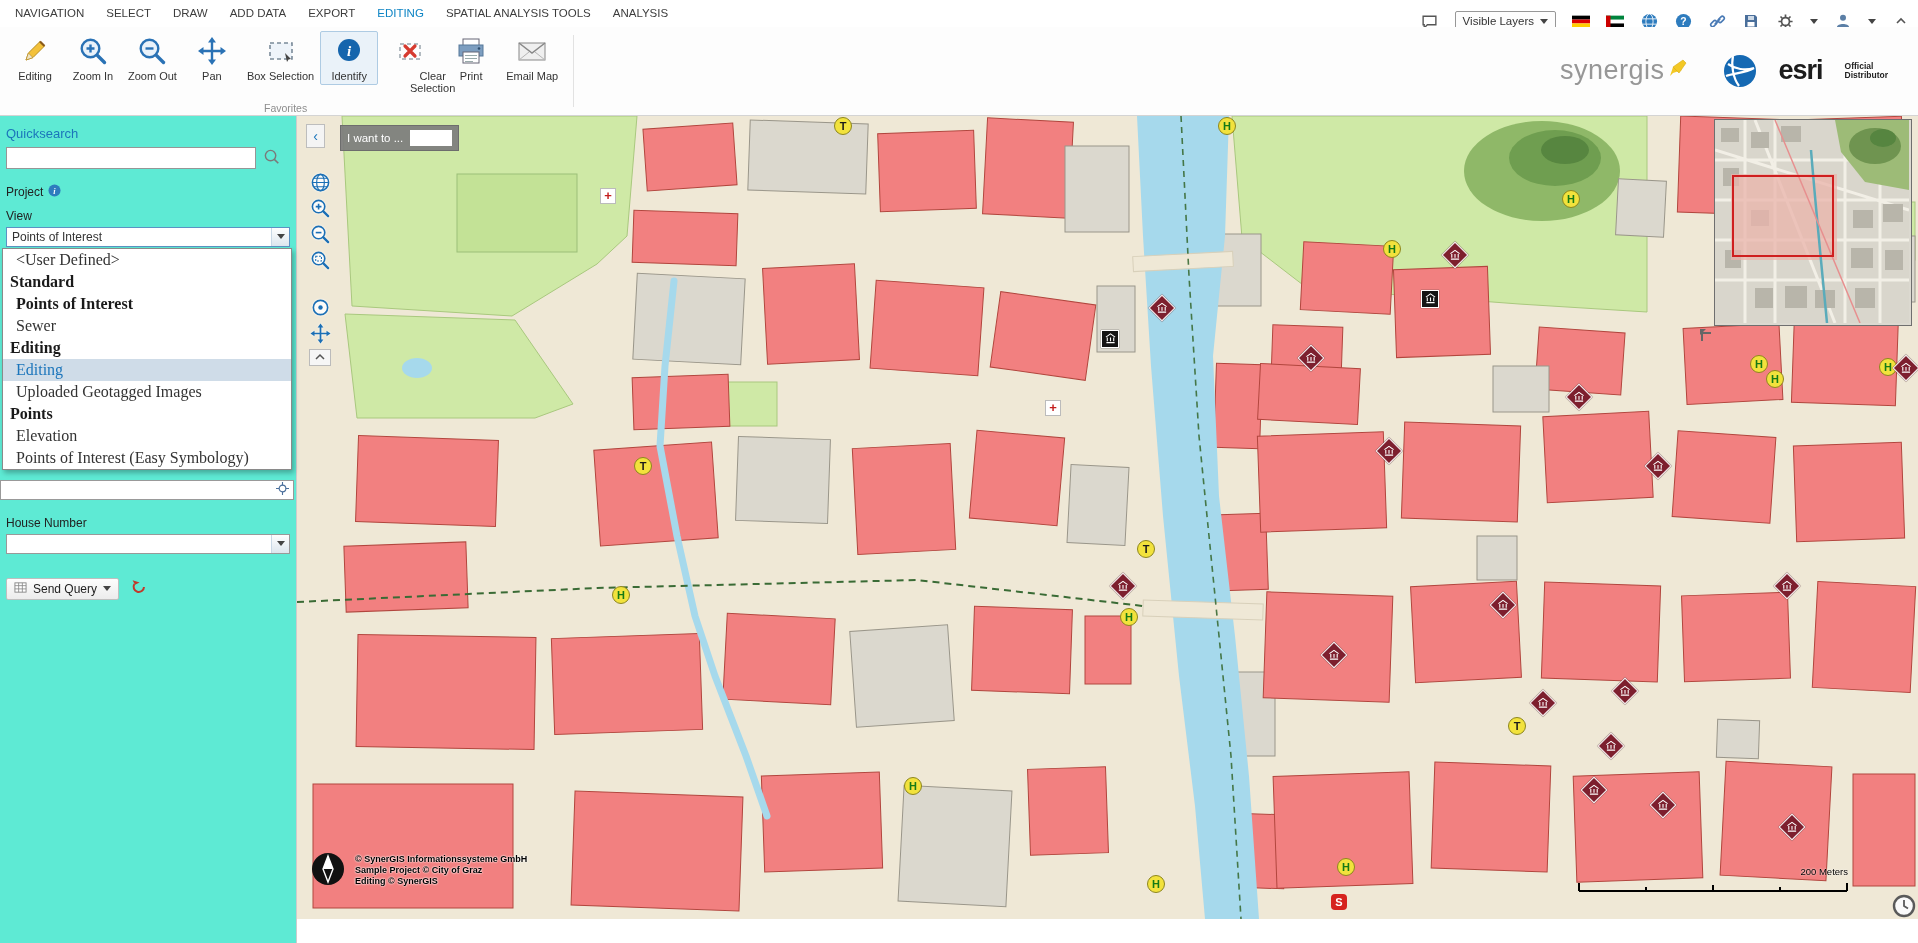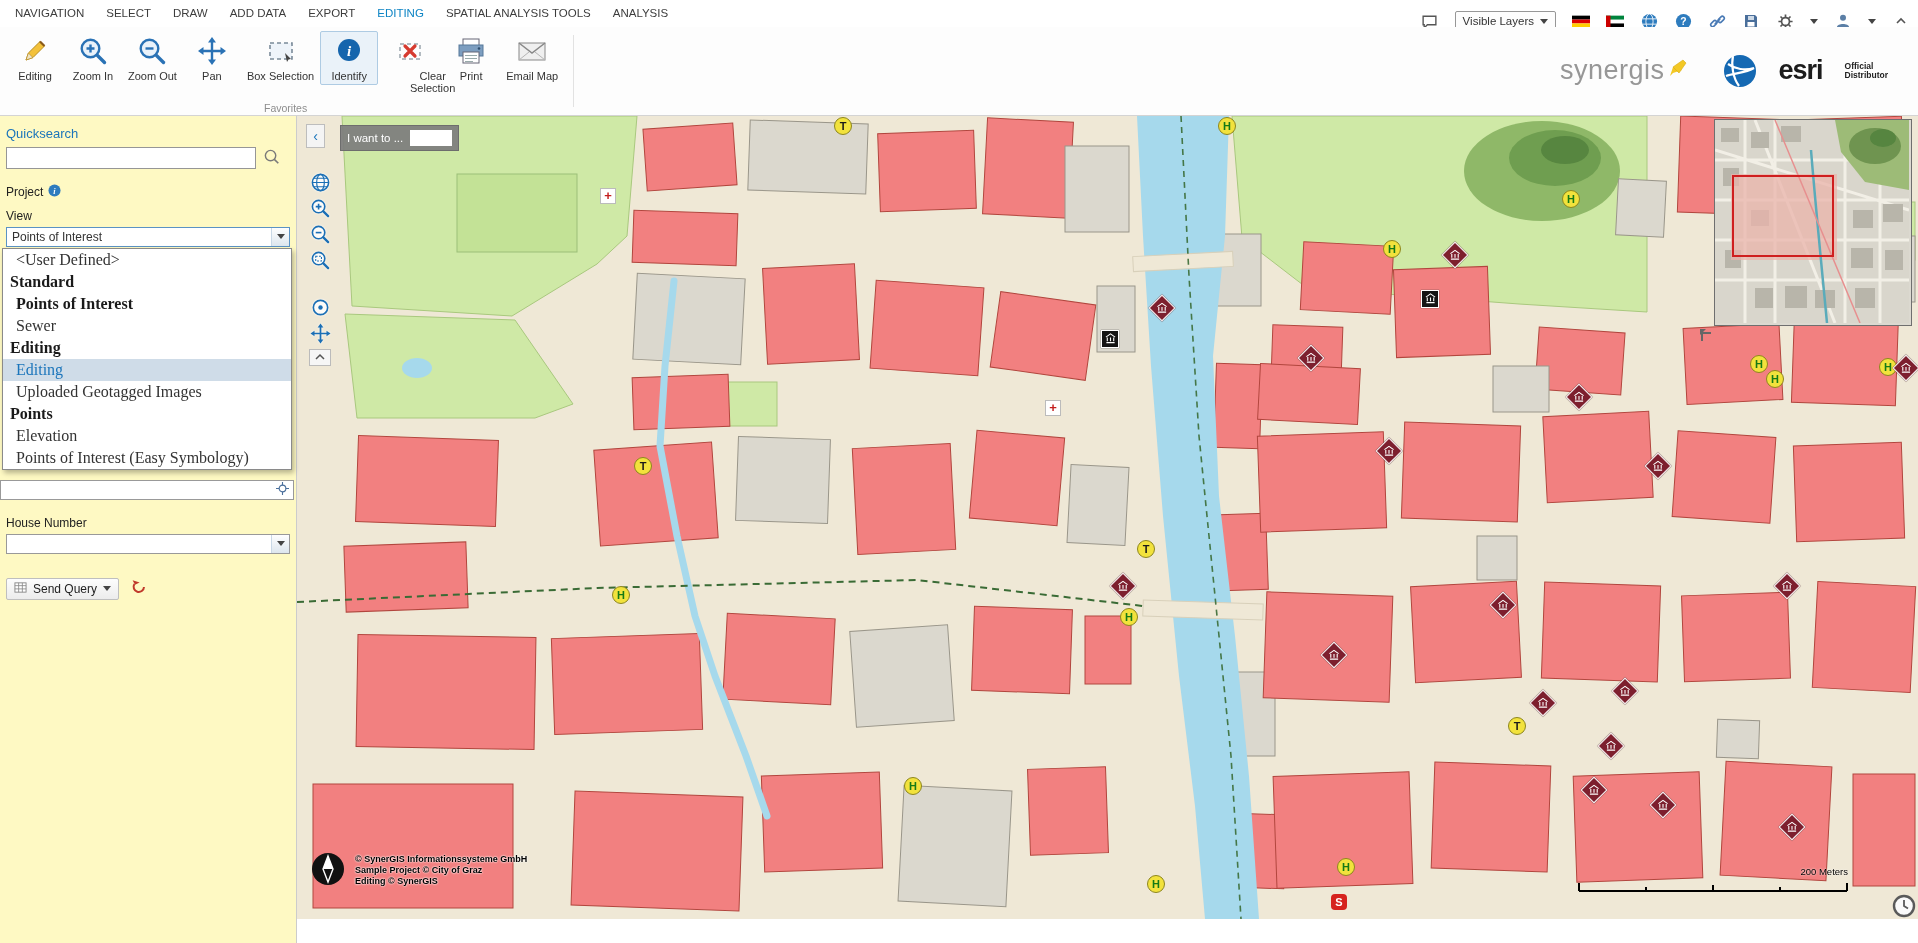--- a/index.html
+++ b/index.html
@@ -29,21 +29,21 @@
   .ribbon-btn.active{background:#eaf2f9;border:1px solid #aecbe3;}
   .brand{margin-left:auto;display:flex;align-items:center;gap:34px;padding-right:30px;}
   .synergis{font-size:27px;color:#979797;letter-spacing:.5px;display:flex;align-items:center;justify-content:center;}
   .syn-pencil{margin-left:2px;}
   .esri{display:flex;align-items:center;gap:22px;}
   .esri-text{font-size:27px;font-weight:bold;color:#1c1c1c;letter-spacing:-1px;}
   .esri-sub{font-size:8.5px;font-weight:bold;color:#222;line-height:9px;}
 
   
   .content{display:flex;height:828px;background:#fff;}
-  .sidebar{width:297px;min-width:297px;background:#fef9c3;border-right:1px solid #cccccc;position:relative;padding:10px 16px 0 6px;box-sizing:border-box;font-size:12px;}
+  .sidebar{width:297px;min-width:297px;background:#5eead4;border-right:1px solid #cccccc;position:relative;padding:10px 16px 0 6px;box-sizing:border-box;font-size:12px;}
   .qs-link{color:#1b75bb;font-size:13px;margin-bottom:6px;cursor:pointer;}
   .search-row{display:flex;align-items:center;gap:7px;margin-top:4px;}
   .search-input{width:250px;height:18px;border:1px solid #969696;font-size:12px;padding:1px 4px;outline:none;}
   .project-row{margin-top:15px;display:flex;align-items:center;gap:5px;color:#222;}
   .view-label{margin-top:9px;color:#222;}
   .combo-wrap{position:relative;margin-top:4px;}
   .combo{width:284px;height:20px;border:1px solid #5b93c4;background:#fff;display:flex;align-items:center;font-size:12px;padding-left:5px;box-sizing:border-box;position:relative;cursor:pointer;}
   .combo.gray{border-color:#999;}
   .combo .caretbox{position:absolute;right:0;top:0;bottom:0;width:17px;border-left:1px solid #c9d8e6;background:linear-gradient(#fefefe,#dde6ee);display:flex;align-items:center;justify-content:center;}
   .dropdown{position:absolute;left:-4px;top:21px;width:288px;background:#fff;border:1px solid #8a8a8a;box-shadow:2px 3px 5px rgba(0,0,0,.28);z-index:30;}

